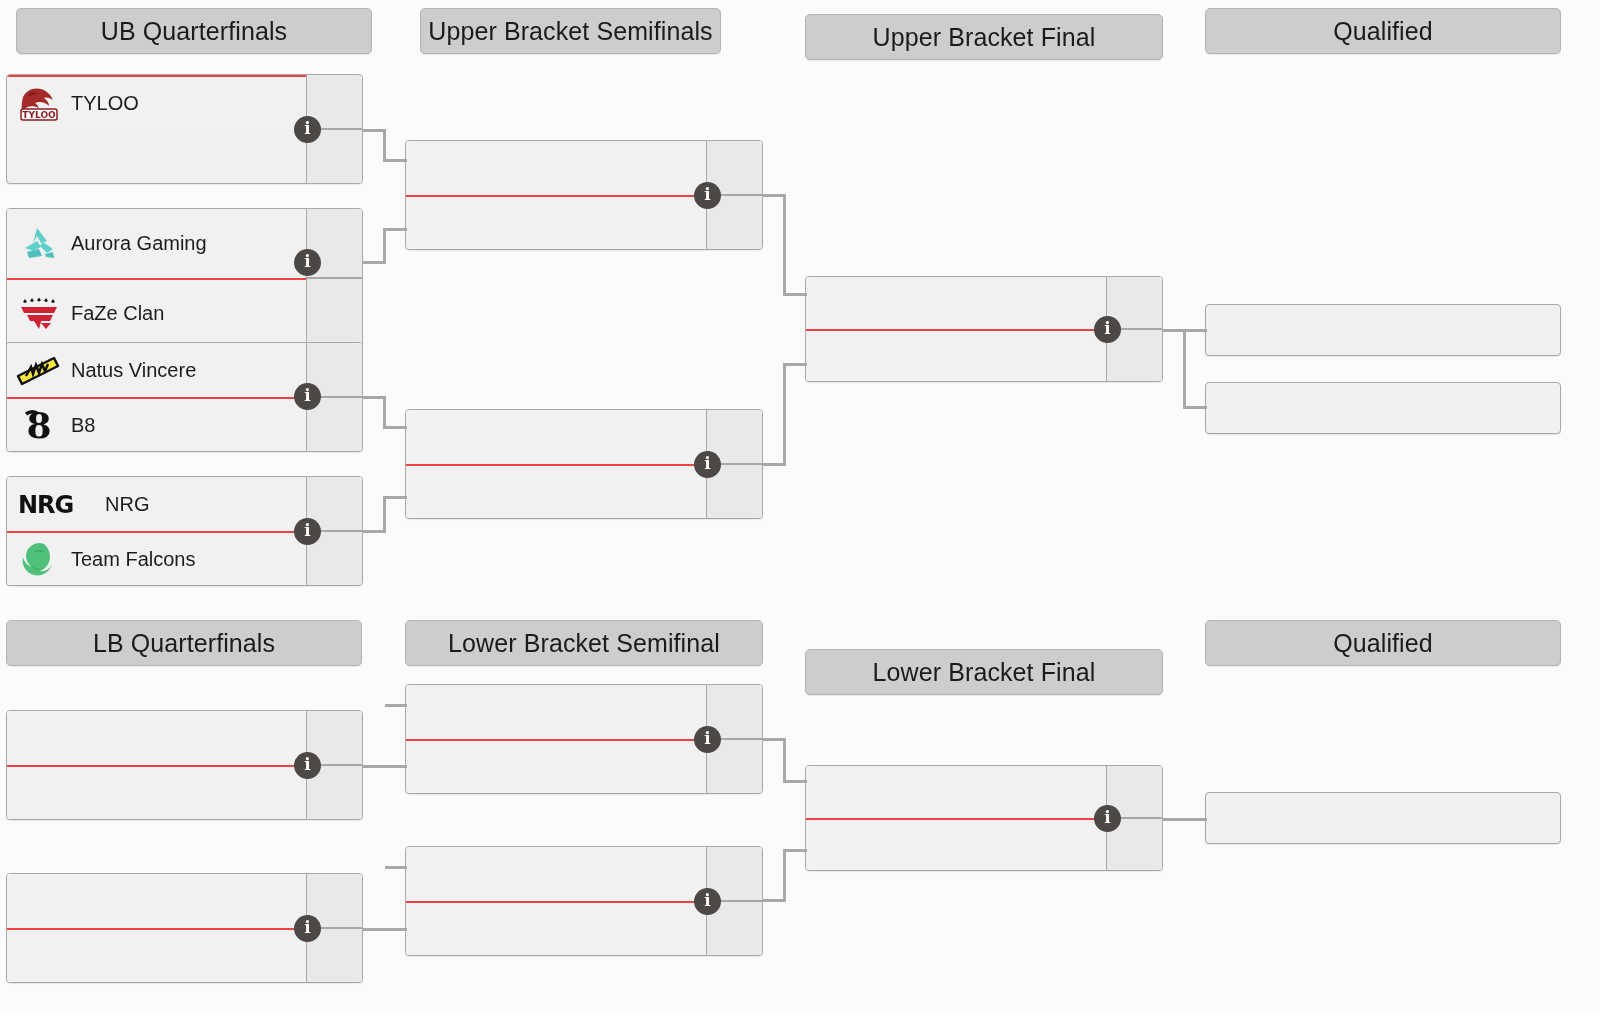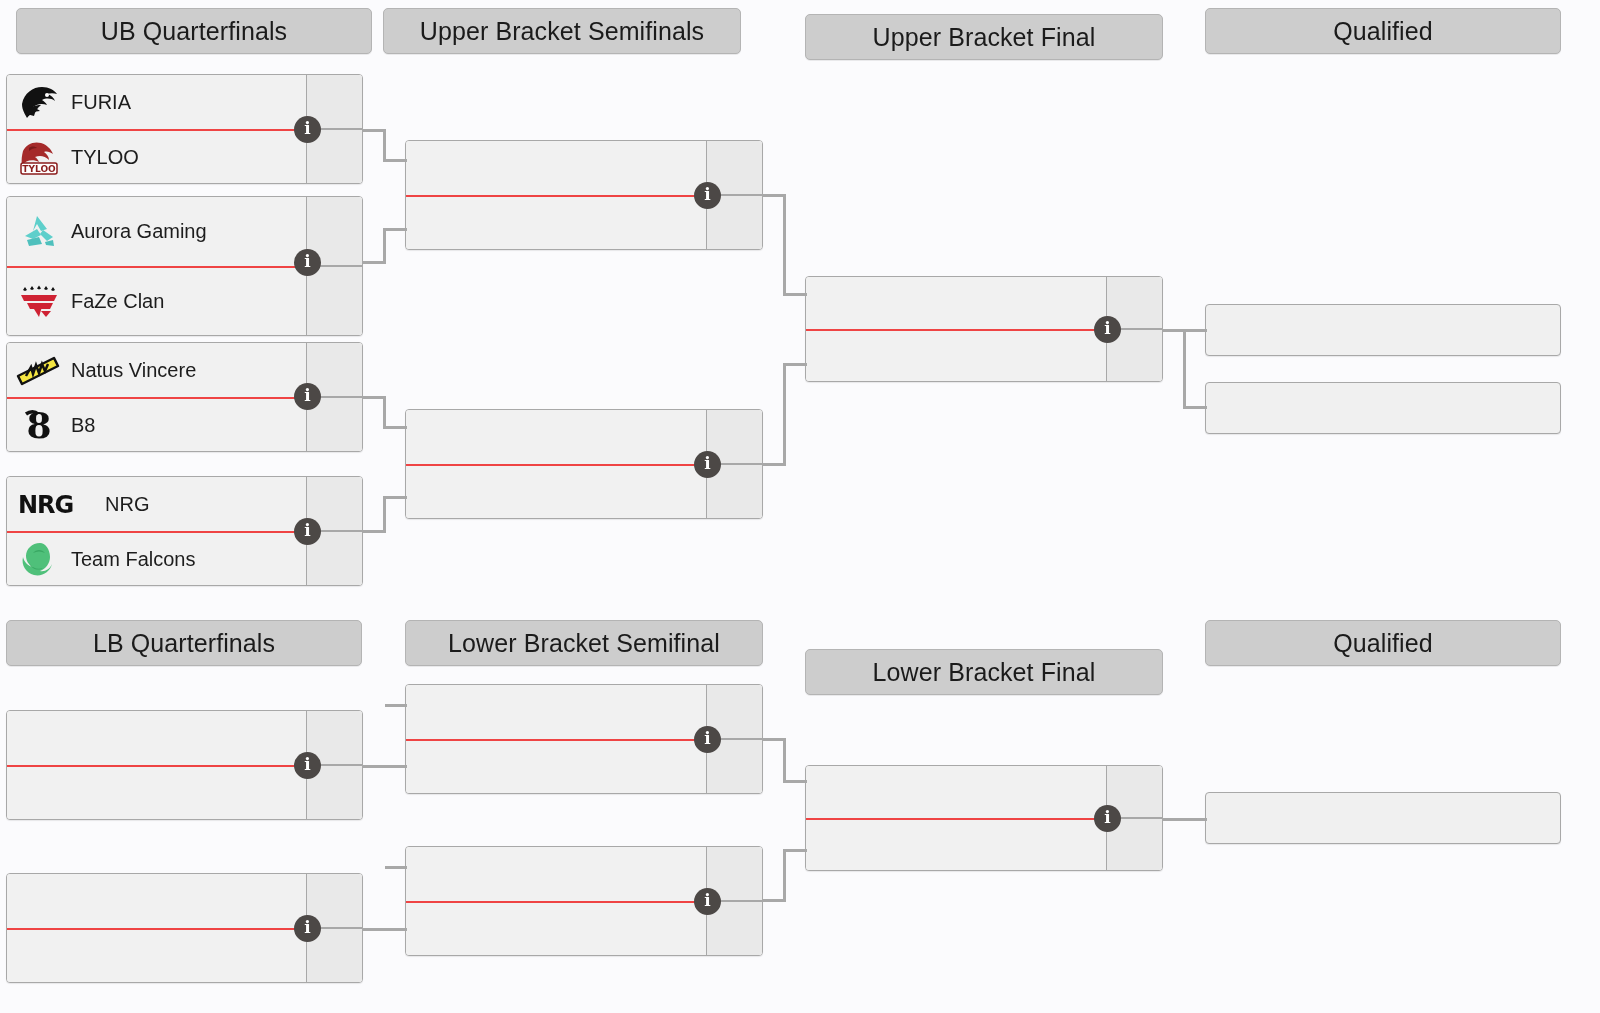--- a/index.html
+++ b/index.html
@@ -102,21 +102,21 @@
   }
 </style>
 </head>
 <body>
 
 <div id="bracket">
 
   <div class="round-header" style="left:16px;top:8px;width:356px;">
     <span>UB Quarterfinals</span>
   </div>
-  <div class="round-header" style="left:383px;top:8px;width:358px;">
+  <div class="round-header" style="left:420px;top:8px;width:301px;">
     <span>Upper Bracket Semifinals</span>
   </div>
   <div class="round-header" style="left:805px;top:14px;width:358px;">
     <span>Upper Bracket Final</span>
   </div>
   <div class="round-header" style="left:1205px;top:8px;width:356px;">
     <span>Qualified</span>
   </div>
 
   <div class="round-header" style="left:6px;top:620px;width:356px;">
@@ -173,30 +173,20 @@
   <div class="ln v" style="left:783px;top:738px;height:45px;"></div>
   <div class="ln h" style="left:783px;top:780px;width:24px;"></div>
 
   <div class="ln h" style="left:762px;top:899px;width:24px;"></div>
   <div class="ln v" style="left:783px;top:849px;height:53px;"></div>
   <div class="ln h" style="left:783px;top:849px;width:24px;"></div>
 
   <div class="ln h" style="left:1162px;top:818px;width:45px;"></div>
 
   <div class="match" style="left:6px;top:74px;width:357px;height:110px;">
-    <div class="opp">
-      <span class="logo">
-        <svg width="46" height="40" viewBox="0 0 46 40">
-          <path d="M6 22c2-11 11-17 20-17 7 0 12 3 15 7-3-1-7-1-10 0 4 1 7 4 8 7-4-3-9-3-13-1 2 1 4 3 5 5-5-2-11-1-15 3 3 0 6 1 8 3-5 0-10 3-13 7-2-4-5-8-5-14z" fill="#111"></path>
-          <circle cx="31" cy="13" r="2" fill="#fff"></circle>
-          <path d="M9 30c4-5 10-7 16-7-4 3-6 7-7 11-4-1-7-2-9-4z" fill="#111"></path>
-        </svg>
-      </span>
-      <span class="tname">FURIA</span>
-    </div>
     <div class="opp bottom">
       <span class="logo">
         <svg width="48" height="40" viewBox="0 0 48 40">
           <path d="M8 14c3-7 11-10 18-8 6 2 10 6 12 11-3-2-6-3-9-2 3 2 5 5 5 8-4-4-9-5-14-3 2 1 3 3 4 5-6-3-13-2-17 3-1-5 0-10 1-14z" fill="#a52a2a"></path>
           <path d="M14 11c2-2 6-2 8 0-3 0-6 1-8 3z" fill="#7b1a1a"></path>
           <rect x="6" y="26" width="36" height="11" rx="2" fill="#fff" stroke="#8b1d1d" stroke-width="1.5"></rect>
           <text x="24" y="34.5" font-family="DejaVu Sans, sans-serif" font-size="9" font-weight="bold" fill="#8b1d1d" text-anchor="middle">TYLOO</text>
         </svg>
       </span>
       <span class="tname">TYLOO</span>
@@ -204,21 +194,21 @@
     <div class="scorecol">
       <div class="sc-divider"></div>
       <div style="height:50%;display:flex;align-items:center;justify-content:center;font-size:20px;color:#1d1d1d;"></div>
       <div style="height:50%;display:flex;align-items:center;justify-content:center;font-size:20px;color:#1d1d1d;"></div>
     </div>
   </div>
   <div class="info-bubble" style="left:294px;top:116px;">
     <span>i</span>
   </div>
 
-  <div class="match" style="left:6px;top:196px;width:357px;height:140px;text-align:center;">
+  <div class="match" style="left:6px;top:208px;width:357px;height:140px;text-align:center;">
     <div class="opp">
       <span class="logo">
         <svg width="44" height="40" viewBox="0 0 44 40">
           <path d="M20 4l10 13-6 2-4-7-4 7z" fill="#5ecfcb"></path>
           <path d="M8 24l12-7 4 6-8 4z" fill="#5ecfcb"></path>
           <path d="M10 28l12-3 3 7-13 2z" fill="#4fc0bd"></path>
           <path d="M26 18l10 7-6 4-7-7z" fill="#5ecfcb"></path>
           <path d="M28 30l8-2 1 6-8-1z" fill="#4fc0bd"></path>
         </svg>
       </span>

